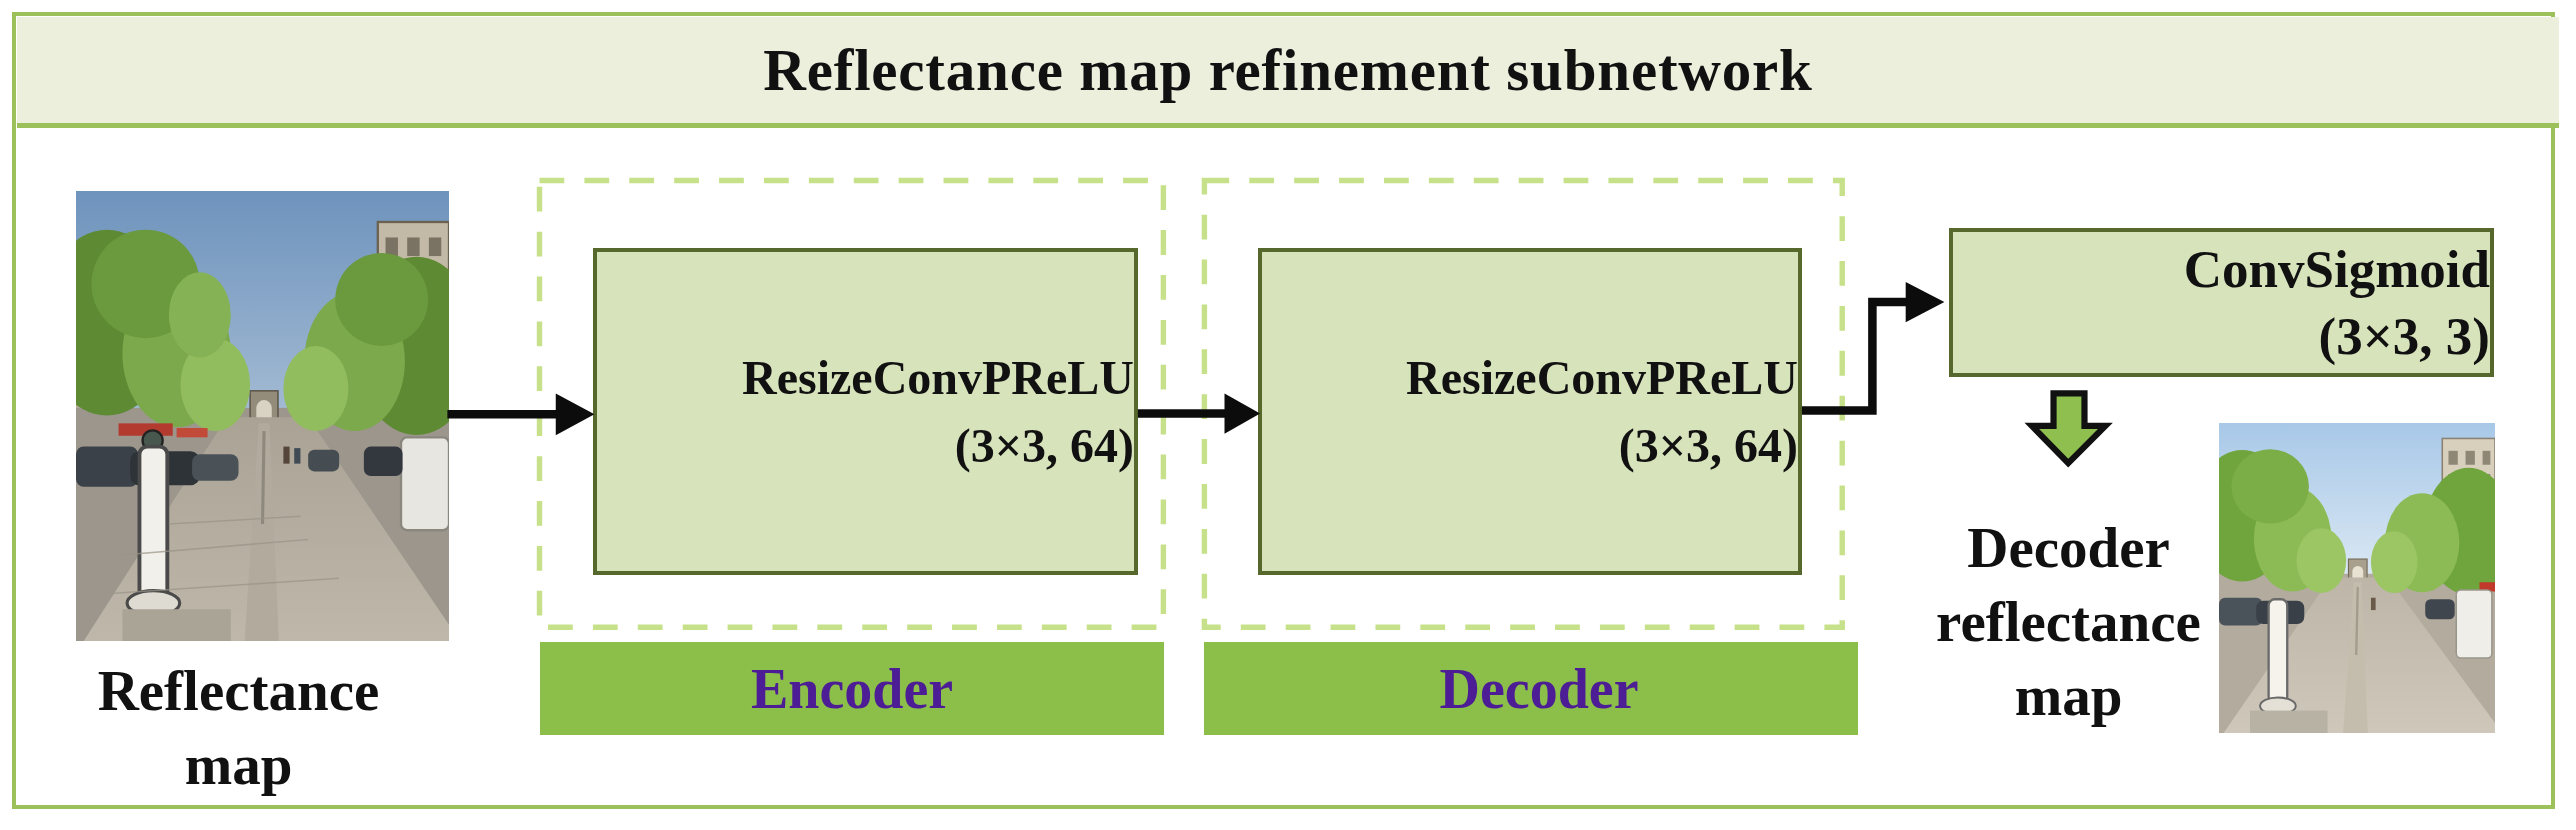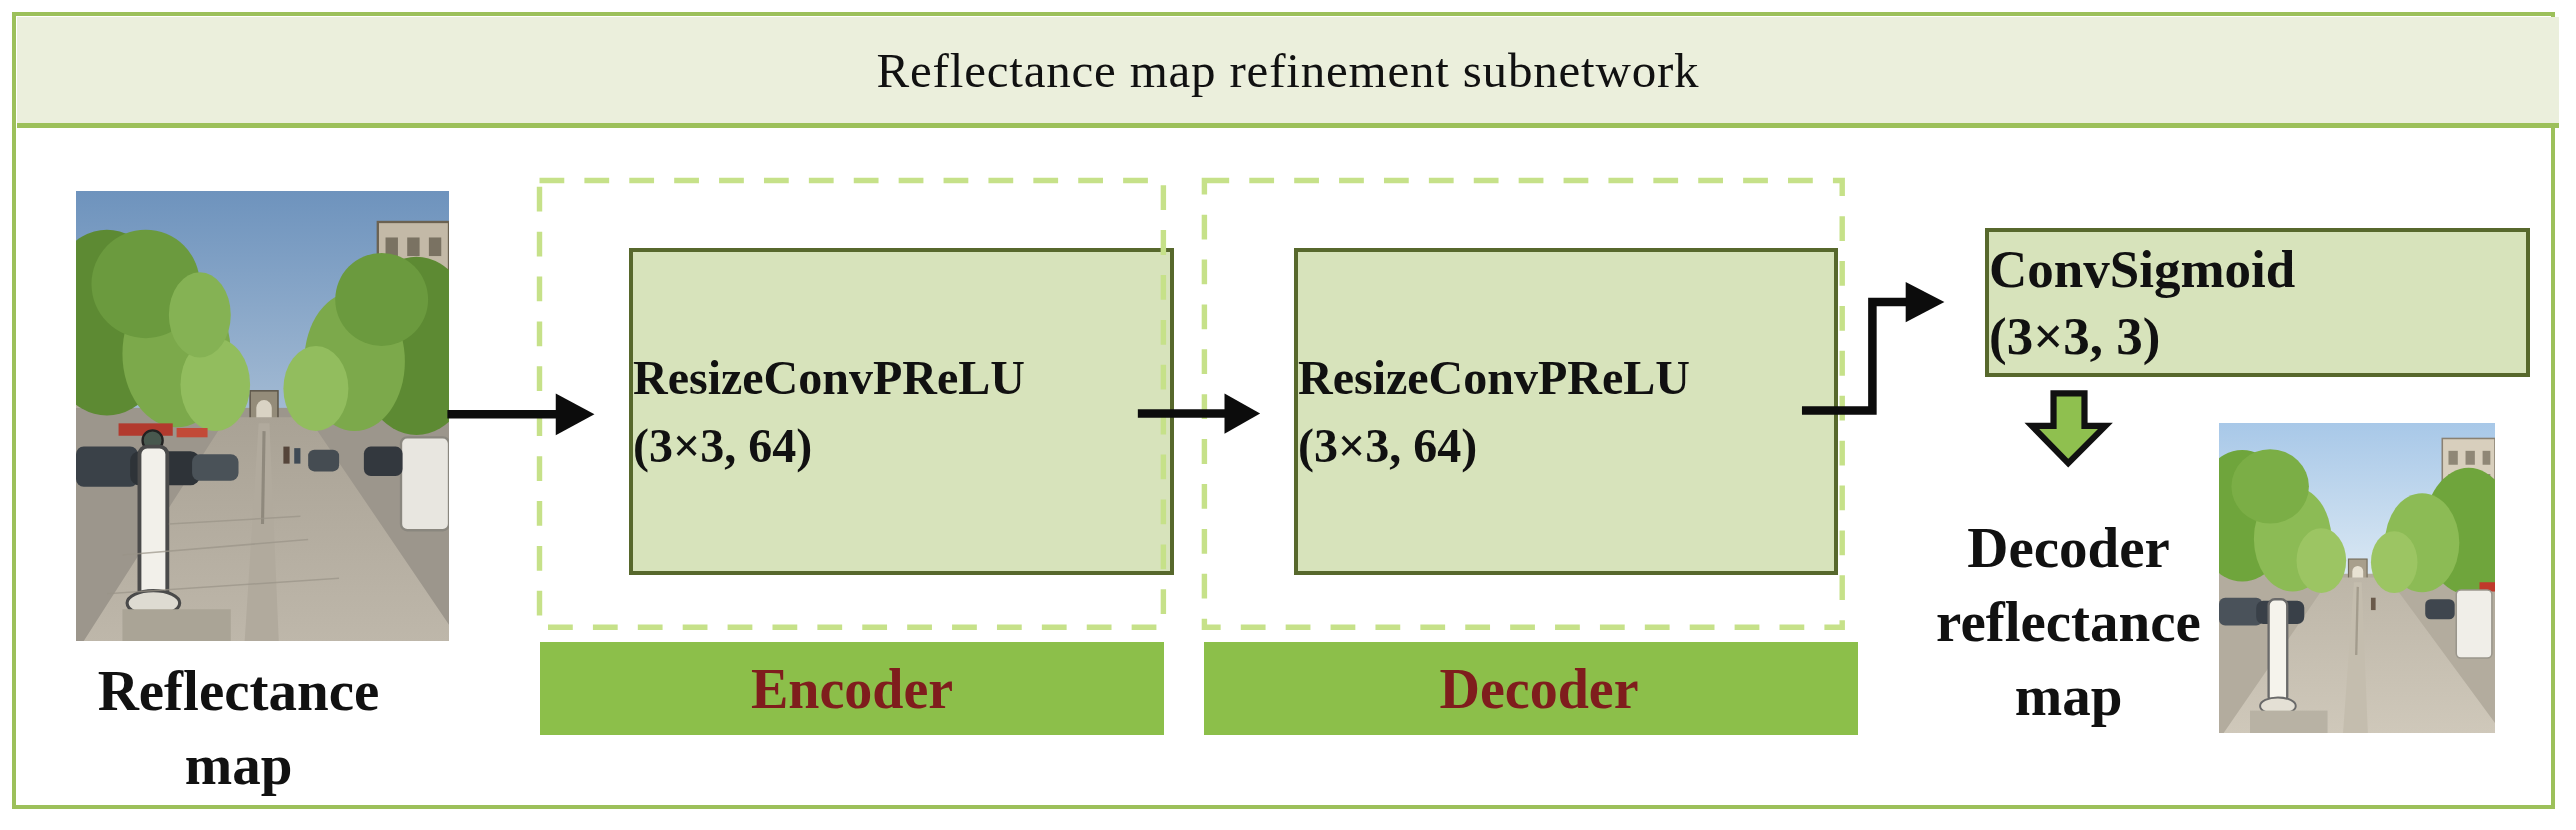--- a/index.html
+++ b/index.html
@@ -15,35 +15,35 @@
     position:absolute;left:12.4px;top:12.4px;width:2543px;height:797px;
     border:4.6px solid #9cc05a;background:#ffffff;box-sizing:border-box;
   }
   
   .title-band{
     position:absolute;left:17px;top:17px;width:2542px;height:111px;
     background:#ebefdc;border-bottom:5.4px solid #9cc05a;box-sizing:border-box;
     display:flex;align-items:center;justify-content:center;
   }
   .title-band .title{
-    font-size:49px;font-weight:normal;color:#111111;letter-spacing:0.8px;
+    font-size:59px;font-weight:bold;color:#111111;letter-spacing:0.8px;
   }
   
   .layer-block{
     position:absolute;background:#d7e3bb;border:4.6px solid #57682c;box-sizing:border-box;
-    display:flex;flex-direction:column;align-items:flex-start;justify-content:center;
-    color:#111111;font-weight:bold;text-align:center;margin-left:36px;
+    display:flex;flex-direction:column;align-items:flex-end;justify-content:center;
+    color:#111111;font-weight:bold;text-align:center;
   }
   .layer-block .bl{line-height:68px;font-size:48px;white-space:nowrap;}
   #conv-sigmoid-block .bl{line-height:67px;font-size:53px;}
   
   .group-bar{
     position:absolute;height:93px;background:#8cbf4a;
     display:flex;align-items:center;justify-content:center;
-    font-size:56px;font-weight:bold;color:#7f1d1d;
+    font-size:56px;font-weight:bold;color:#4c1d95;
   }
   
   .photo{position:absolute;overflow:hidden;}
   .photo svg{display:block;width:100%;height:100%;}
   
   .big-label{
     position:absolute;text-align:center;color:#111111;font-weight:bold;
     font-size:57px;line-height:74px;white-space:nowrap;
   }
   

